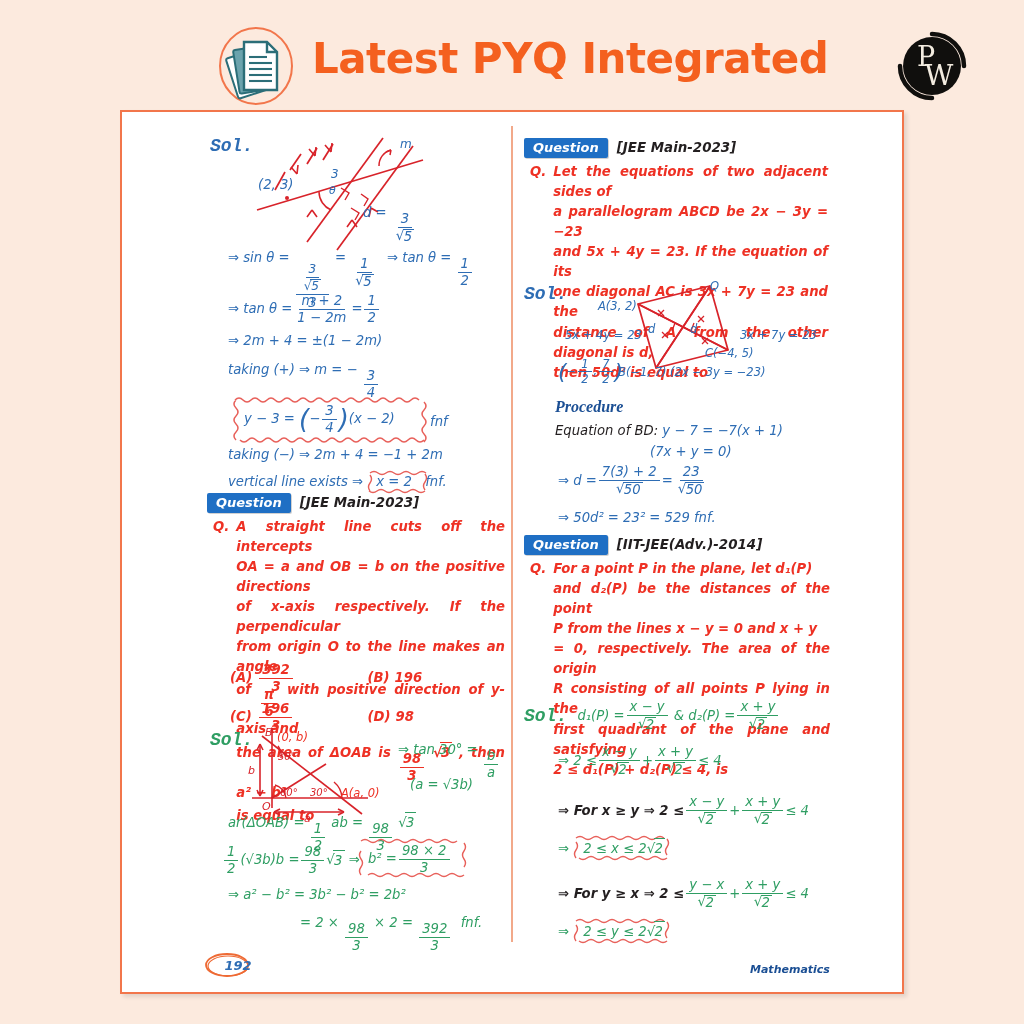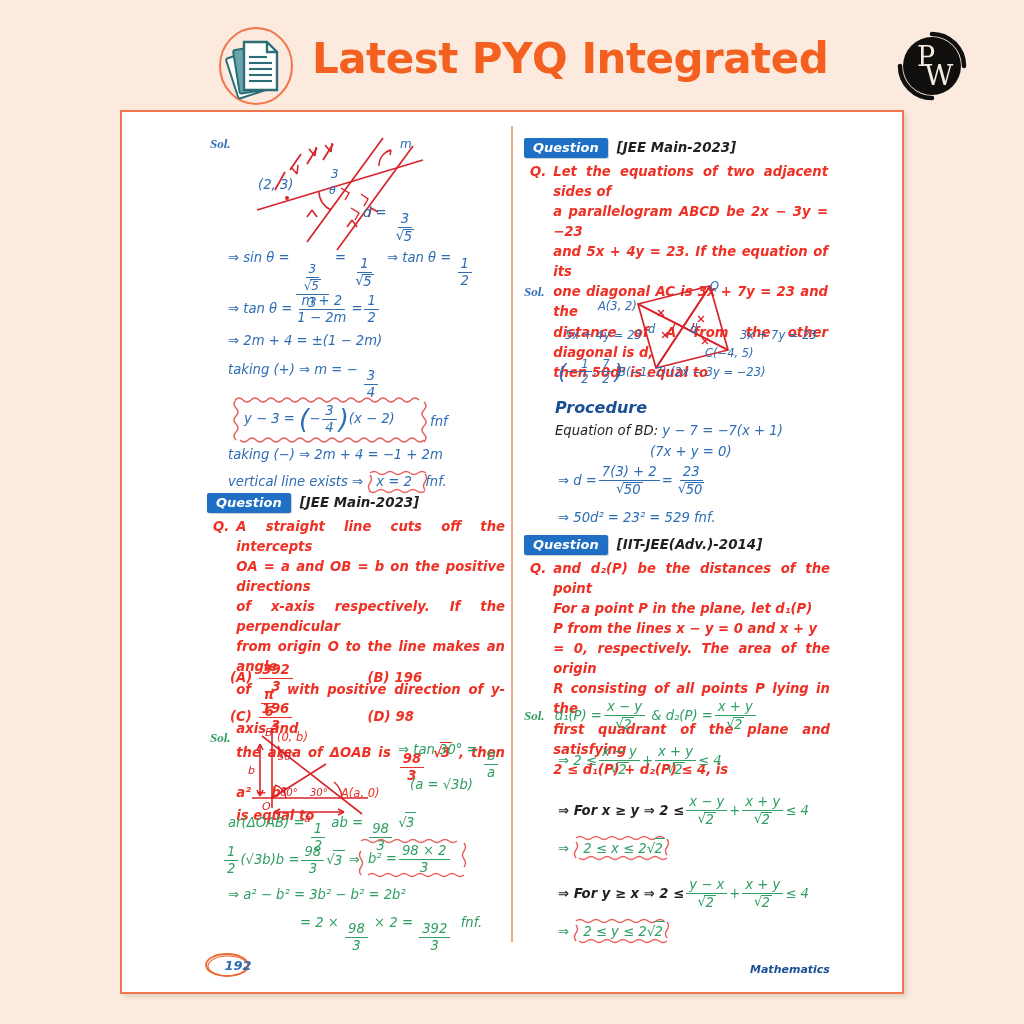--- a/index.html
+++ b/index.html
@@ -51,22 +51,22 @@
 
   .hand{
     font-family:"DejaVu Sans", sans-serif;
     font-style:italic;
     font-size:13.2px;
     line-height:1.52;
   }
   .hand-b{font-weight:bold;}
 
   .sol-label{
-    font-family:Liberation Serif, serif;
-    font-style:italic;font-weight:bold;font-size:13px;
+    font-family:Liberation Mono, monospace;
+    font-style:italic;font-weight:bold;font-size:18px;
   }
 
   .qbadge{
     display:inline-block;
     background:#1f6fc4;color:#fff;
     font-style:italic;font-weight:bold;font-size:13px;
     padding:2px 9px 3px 9px;border-radius:2px;
     box-shadow:1px 1px 0 rgba(0,0,0,0.18);
   }
   .qsrc{
@@ -542,21 +542,21 @@
         <span class="num">7</span>
         <span class="den">2</span>
       </span>
     <span style="font-size:22px;line-height:0.7;">)</span>
   </div>
   <div class="blk hand blue" style="left:618px;top:364px;font-size:11.5px;">
     <span>B(−1, 7)</span>
     <span>(2x − 3y = −23)</span>
   </div>
 
-  <div class="blk proc-title" style="left:555px;top:398px;">Procedure</div>
+  <div class="blk proc-title" style="left:555px;top:398px;font-family:Liberation Serif, serif;">Procedure</div>
 
   <div class="blk hand black" style="left:555px;top:421px;">
     <span>Equation of BD:</span>
     <span class="blue">y − 7 = −7(x + 1)</span>
   </div>
   <div class="blk hand blue" style="left:650px;top:442px;">(7x + y = 0)</div>
 
   <div class="blk hand blue" style="left:558px;top:465px;display:inline-flex;align-items:center;">
     <span>⇒ d =</span>
     <span class="abs">
@@ -577,22 +577,22 @@
   <div class="blk hand blue" style="left:558px;top:508px;">⇒ 50d² = 23² = 529 fnf.</div>
 
   <div class="blk" style="left:524px;top:534px;">
     <span class="qbadge">Question</span><span class="qsrc">[IIT-JEE(Adv.)-2014]</span>
   </div>
 
   <div class="blk hand hand-b red" style="left:530px;top:559px;width:300px;">
     <div class="qbody">
       <span class="qmark">Q.</span>
       <span class="qtext">
+        <div>For  a  point  P  in  the  plane,  let  d₁(P)</div>
         <div>and  d₂(P)  be  the  distances  of  the  point</div>
-        <div>For  a  point  P  in  the  plane,  let  d₁(P)</div>
         <div>P  from  the  lines  x  −  y  =  0  and  x  +  y</div>
         <div>=  0,  respectively.  The  area  of  the  origin</div>
         <div>R  consisting  of  all  points  P  lying  in  the</div>
         <div>first  quadrant  of  the  plane  and  satisfying</div>
         <div>2 ≤ d₁(P) + d₂(P) ≤ 4, is</div>
       </span>
     </div>
   </div>
 
   <div class="blk" style="left:524px;top:700px;display:inline-flex;align-items:center;">

